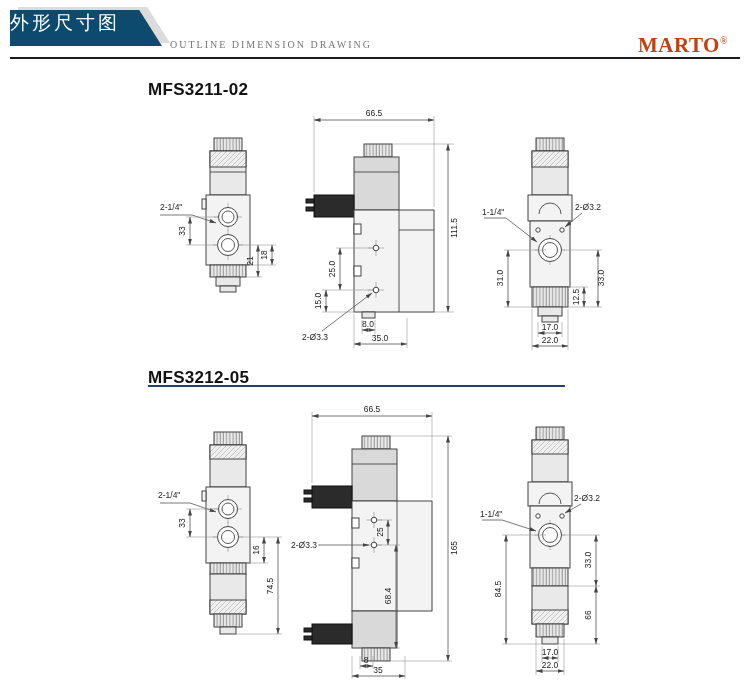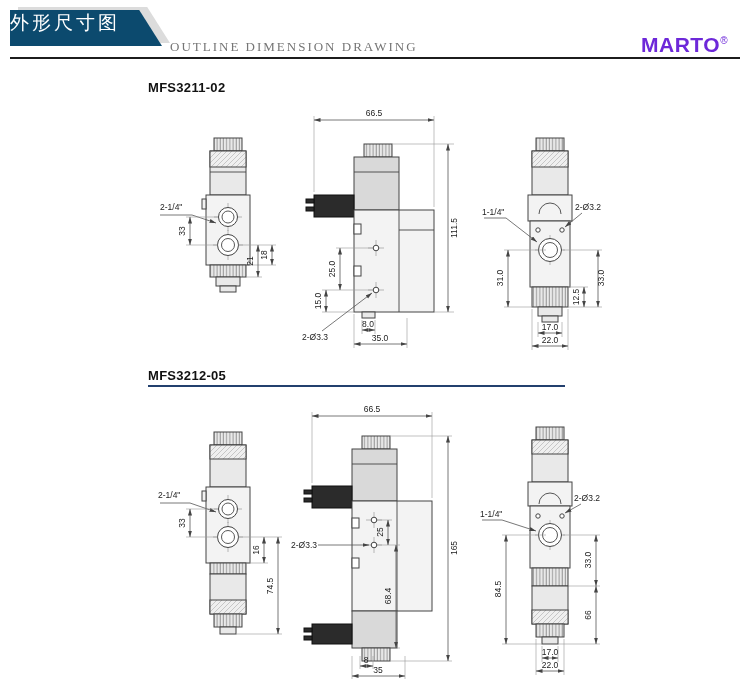--- a/index.html
+++ b/index.html
@@ -4,26 +4,26 @@
 <style>
   *{margin:0;padding:0;box-sizing:border-box}
   html,body{width:750px;height:684px}
   body{position:relative;background:#fff;font-family:"Liberation Sans",sans-serif;overflow:hidden}
   .banner-shadow{position:absolute;left:18px;top:7px;width:152px;height:36px;background:#dcdcdc;
     clip-path:polygon(0 0,85% 0,100% 100%,0 100%)}
   .banner{position:absolute;left:10px;top:10px;width:152px;height:36px;background:#0c4a6e;
     clip-path:polygon(0 0,85% 0,100% 100%,0 100%);color:#fff;display:flex;
     font-size:19px;letter-spacing:3px}
   .subtitle{position:absolute;left:170px;top:39px;font-family:"Liberation Serif",serif;
-    font-size:13px;letter-spacing:2px;color:#767676}
+    font-size:10px;letter-spacing:2px;color:#767676}
   .rule{position:absolute;left:10px;top:57px;width:730px;height:2px;background:#1c1c1c}
-  .brand{position:absolute;right:22px;top:33px;font-family:Liberation Sans, sans-serif;
-    font-weight:bold;font-size:21px;color:#6d28d9;letter-spacing:.5px}
+  .brand{position:absolute;right:22px;top:33px;font-family:Liberation Serif, serif;
+    font-weight:bold;font-size:21px;color:#c2410c;letter-spacing:.5px}
   .brand sup{font-size:10px;font-weight:normal}
-  .model{position:absolute;font-size:13px;font-weight:bold;color:#111;letter-spacing:.3px}
+  .model{position:absolute;font-size:17px;font-weight:bold;color:#111;letter-spacing:.3px}
   .model-rule{position:absolute;height:2px;background:#23406e}
   .drawing{position:absolute}
   svg text{font-family:"Liberation Sans",sans-serif}
   .o{stroke:#444;stroke-width:1;fill:#f3f3f3}
   .ob{stroke:#444;stroke-width:1;fill:#e9e9e9}
   .ow{stroke:#444;stroke-width:1;fill:#fff}
   .og{stroke:#444;stroke-width:1;fill:#d9d9d9}
   .ok{stroke:#111;stroke-width:1;fill:#2b2b2b}
   .orib{stroke:#444;stroke-width:1}
   .nl{stroke:#444;stroke-width:.9;fill:none}

